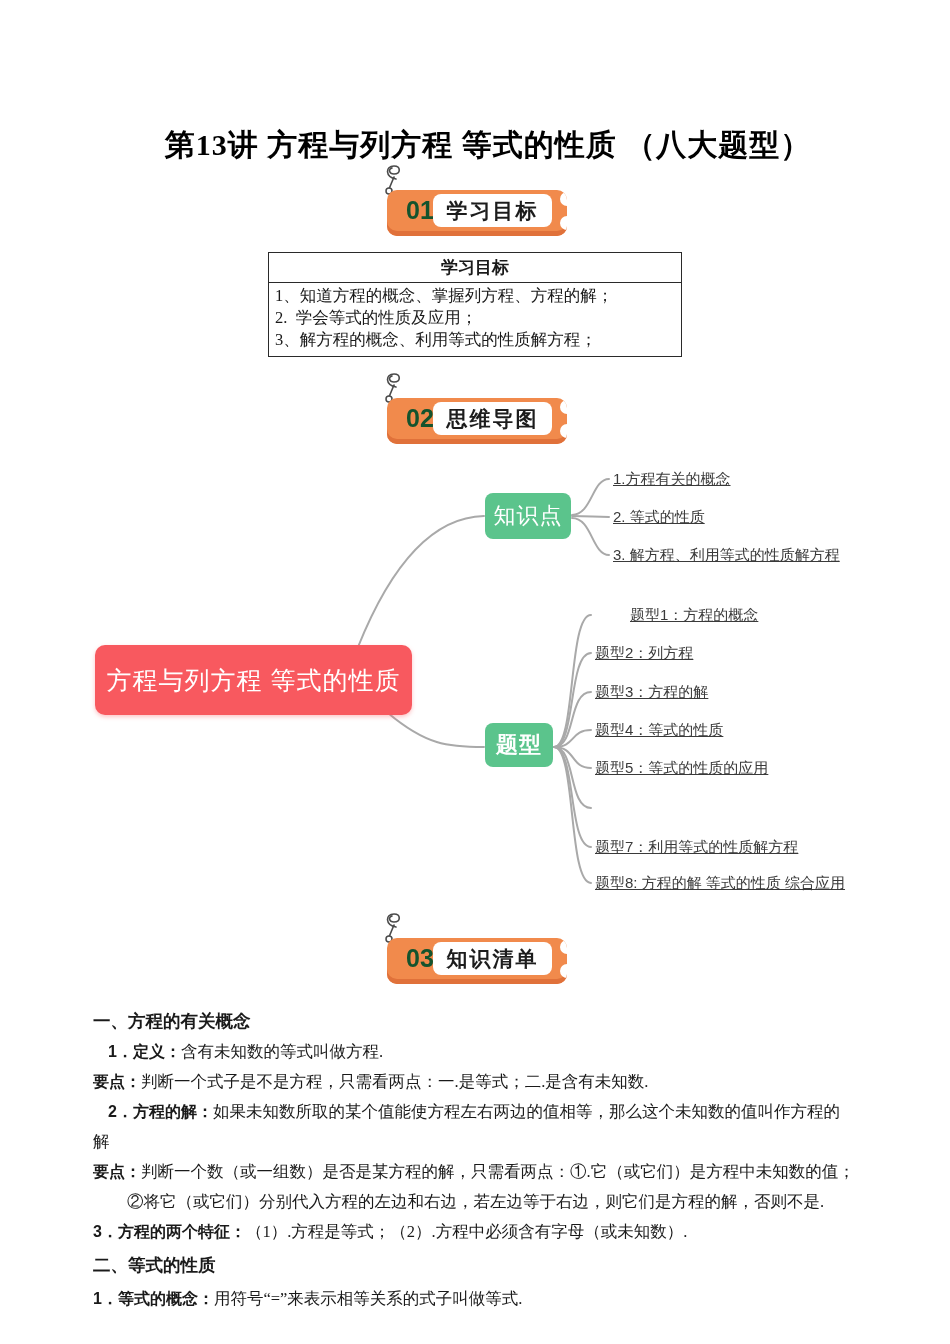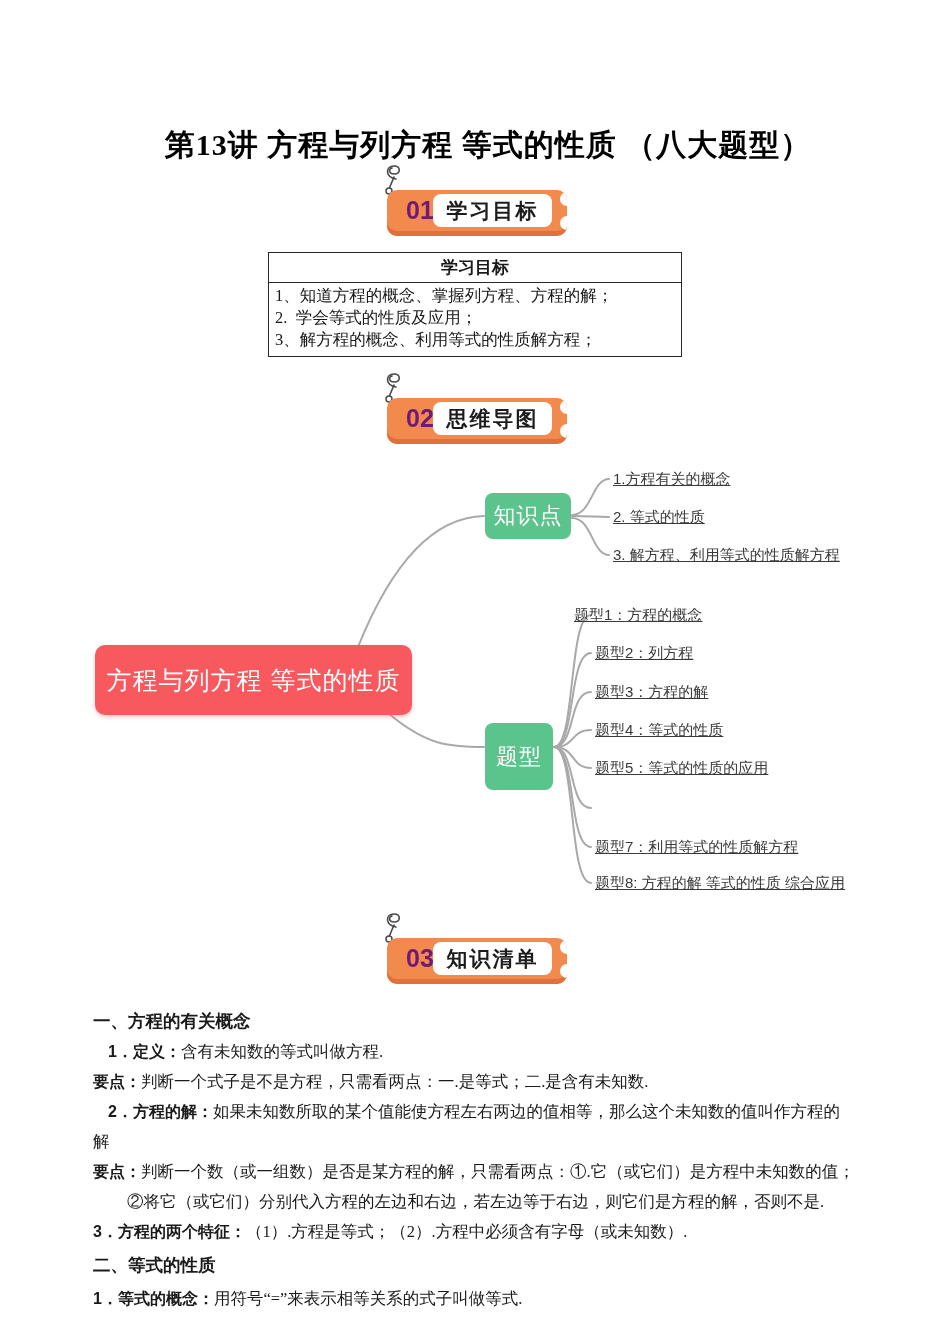--- a/index.html
+++ b/index.html
@@ -9,21 +9,21 @@
   
   .title{position:absolute;top:112px;left:0;width:950px;margin:13px;text-align:center;
          font-size:30px;font-weight:bold;letter-spacing:1px;color:#000;}
 
   
   .badge-wrap{position:absolute;left:387px;width:180px;height:46px;}
   .badge{position:relative;width:180px;height:46px;background:#F18A4C;border-radius:10px;
          overflow:hidden;box-shadow:inset 0 -5px 0 #E0713A;
          font-family:"Liberation Sans","DejaVu Sans",sans-serif;}
   .badge-num{position:absolute;left:0;top:0;width:66px;height:41px;display:flex;
-             align-items:center;justify-content:center;color:#701a75;font-weight:bold;font-size:25px;}
+             align-items:center;justify-content:center;color:#14532d;font-weight:bold;font-size:25px;}
   .badge-panel{position:absolute;left:46px;top:4px;right:15px;height:33px;background:#fff;
                border-radius:8px;display:flex;align-items:center;justify-content:center;}
   .badge-label{font-size:21px;font-weight:bold;color:#1c1c1c;letter-spacing:2px;white-space:nowrap;}
   .notch{position:absolute;width:14px;height:14px;background:#fff;border-radius:50%;right:-7px;}
   .notch.n1{top:2px;}
   .notch.n2{bottom:6px;}
   .clip{position:absolute;left:-12px;top:-27px;}
 
   
   .goals{position:absolute;left:268px;top:252px;width:414px;border-collapse:collapse;}
@@ -37,21 +37,21 @@
   .mindmap{position:absolute;left:0;top:455px;width:950px;height:475px;
            font-family:"Liberation Sans","DejaVu Sans",sans-serif;}
   .mm-lines{position:absolute;left:0;top:0;}
   .mm-root{position:absolute;left:95px;top:190px;width:317px;height:70px;background:#F8595F;
            border-radius:10px;display:flex;align-items:center;justify-content:center;
            color:#fff;font-size:25px;font-weight:500;letter-spacing:1px;
            box-shadow:0 2px 4px rgba(248,89,95,.35);}
   .mm-branch{position:absolute;background:#5BC48C;border-radius:8px;display:flex;
              align-items:center;justify-content:center;color:#fff;font-size:22px;letter-spacing:1px;}
   .b-knowledge{left:485px;top:38px;width:86px;height:46px;}
-  .b-types{left:485px;top:268px;width:68px;height:67px;}
+  .b-types{left:485px;top:268px;width:68px;height:44px;font-weight:bold;}
   .mm-leaf{position:absolute;font-size:15px;color:#3a3a3a;white-space:nowrap;line-height:22px;text-decoration:underline;}
 
   
   .knowledge{position:absolute;left:85px;top:1002px;width:795px;font-size:16.5px;line-height:22px;}
   .k-line{margin:8px;}
   .k-line b{font-family:"Liberation Sans","DejaVu Sans",sans-serif;font-weight:bold;font-size:16px;}
   .k-heading b{font-size:17.5px;}
   .ind1{padding-left:15px;}
   .ind2{padding-left:34px;}
   .sp-before{margin-top:11px;}
@@ -132,21 +132,21 @@
     </svg>
 
     <div class="mm-root">方程与列方程 等式的性质</div>
     <div class="mm-branch b-knowledge">知识点</div>
     <div class="mm-branch b-types">题型</div>
 
     <div class="mm-leaf" style="left:613px;top:13px">1.方程有关的概念</div>
     <div class="mm-leaf" style="left:613px;top:51px">2. 等式的性质</div>
     <div class="mm-leaf" style="left:613px;top:89px">3. 解方程、利用等式的性质解方程</div>
 
-    <div class="mm-leaf" style="left:574px;top:149px">题型1：方程的概念</div>
+    <div class="mm-leaf" style="left:630px;top:149px">题型1：方程的概念</div>
     <div class="mm-leaf" style="left:595px;top:187px">题型2：列方程</div>
     <div class="mm-leaf" style="left:595px;top:226px">题型3：方程的解</div>
     <div class="mm-leaf" style="left:595px;top:264px">题型4：等式的性质</div>
     <div class="mm-leaf" style="left:595px;top:302px">题型5：等式的性质的应用</div>
     <div class="mm-leaf" style="left:595px;top:381px">题型7：利用等式的性质解方程</div>
     <div class="mm-leaf" style="left:595px;top:417px">题型8: 方程的解 等式的性质 综合应用</div>
   </div>
 
   <div class="badge-wrap" style="top:938px">
     <svg class="clip" width="34" height="34" viewBox="0 0 34 34">

